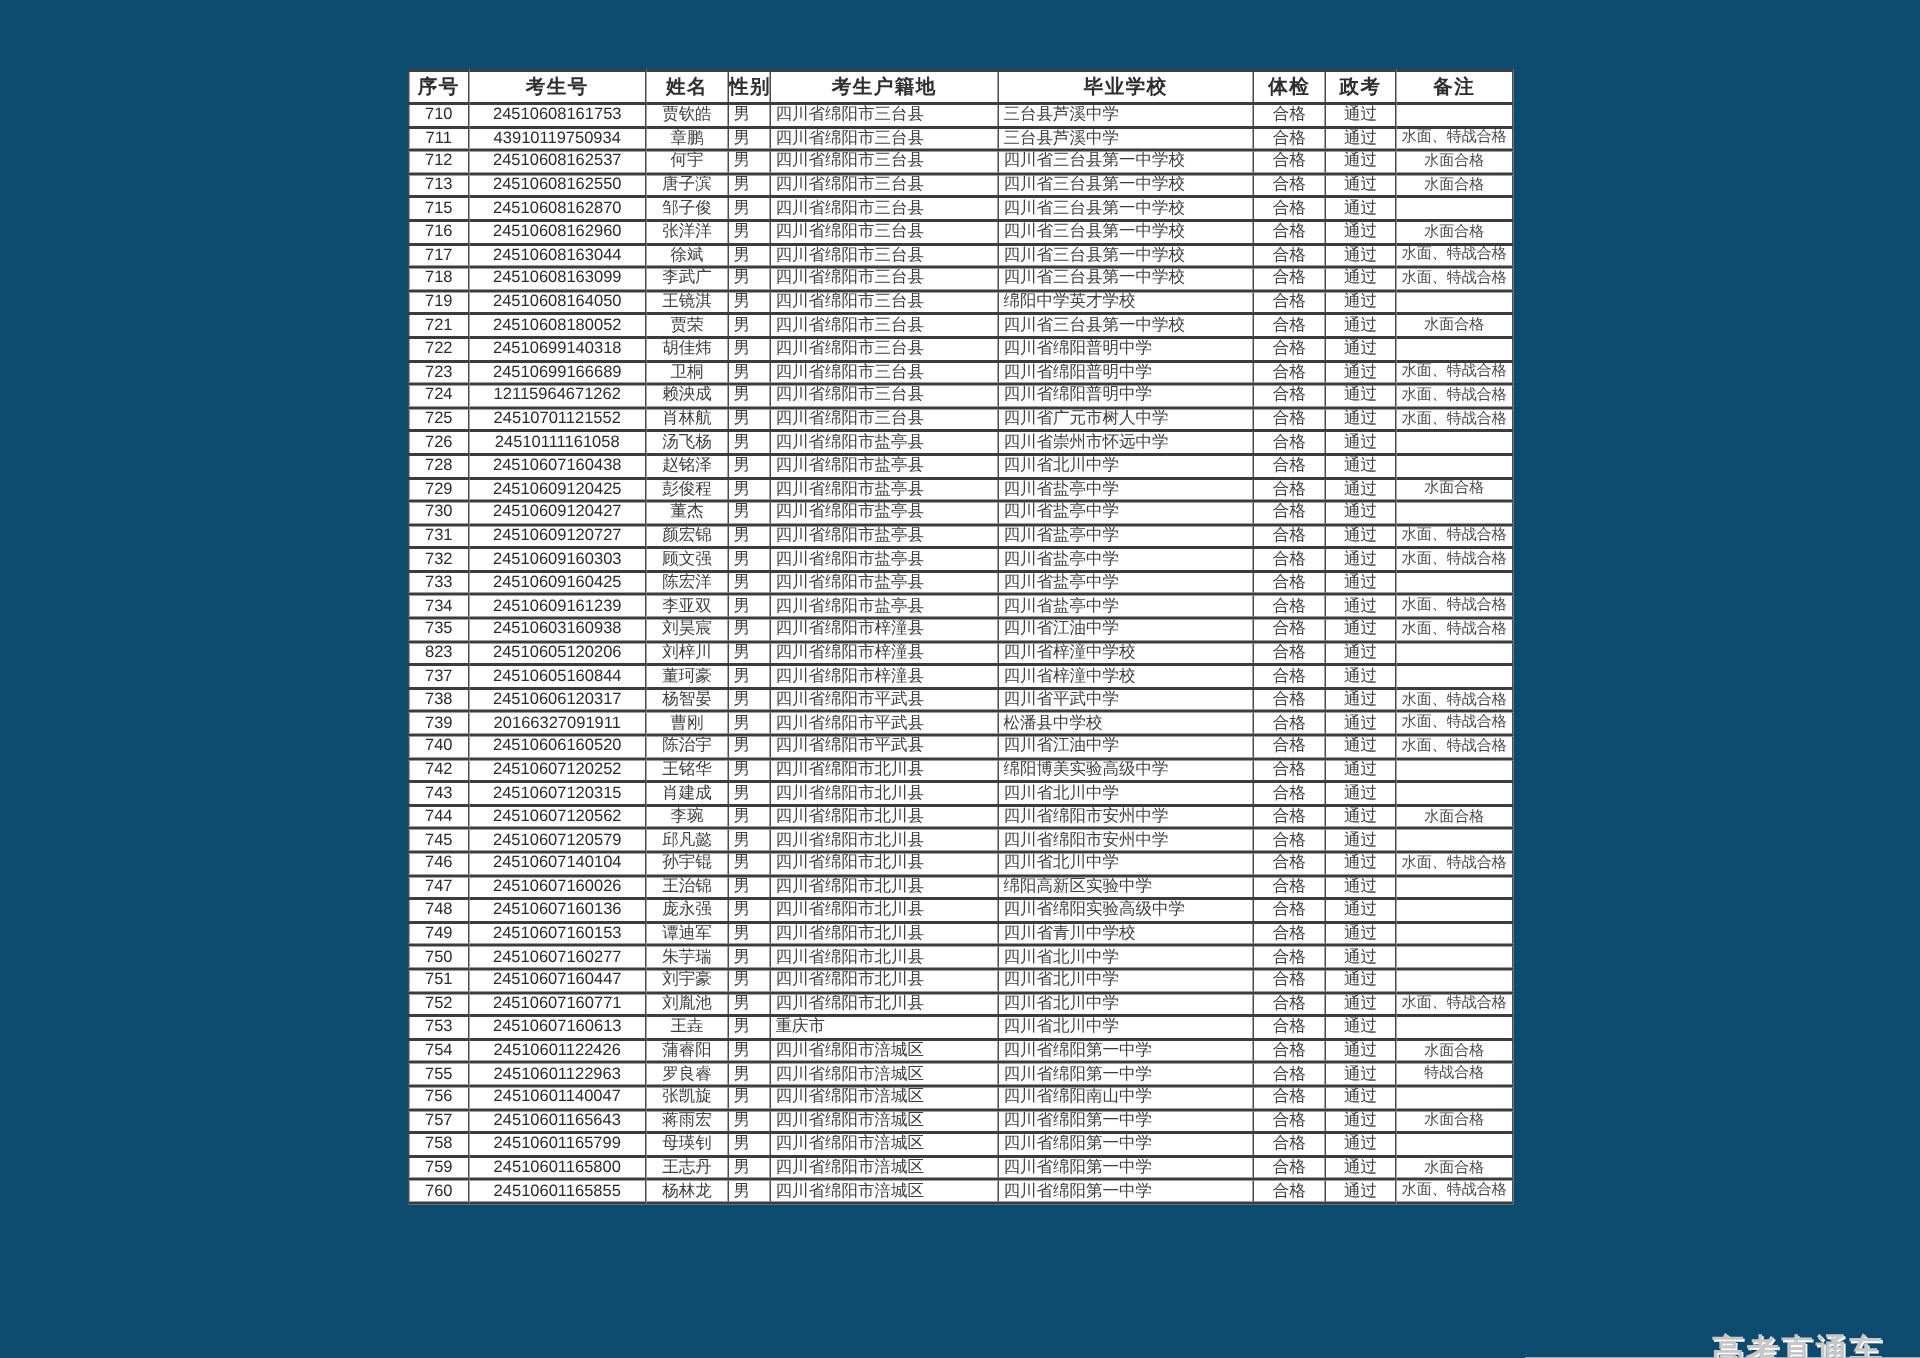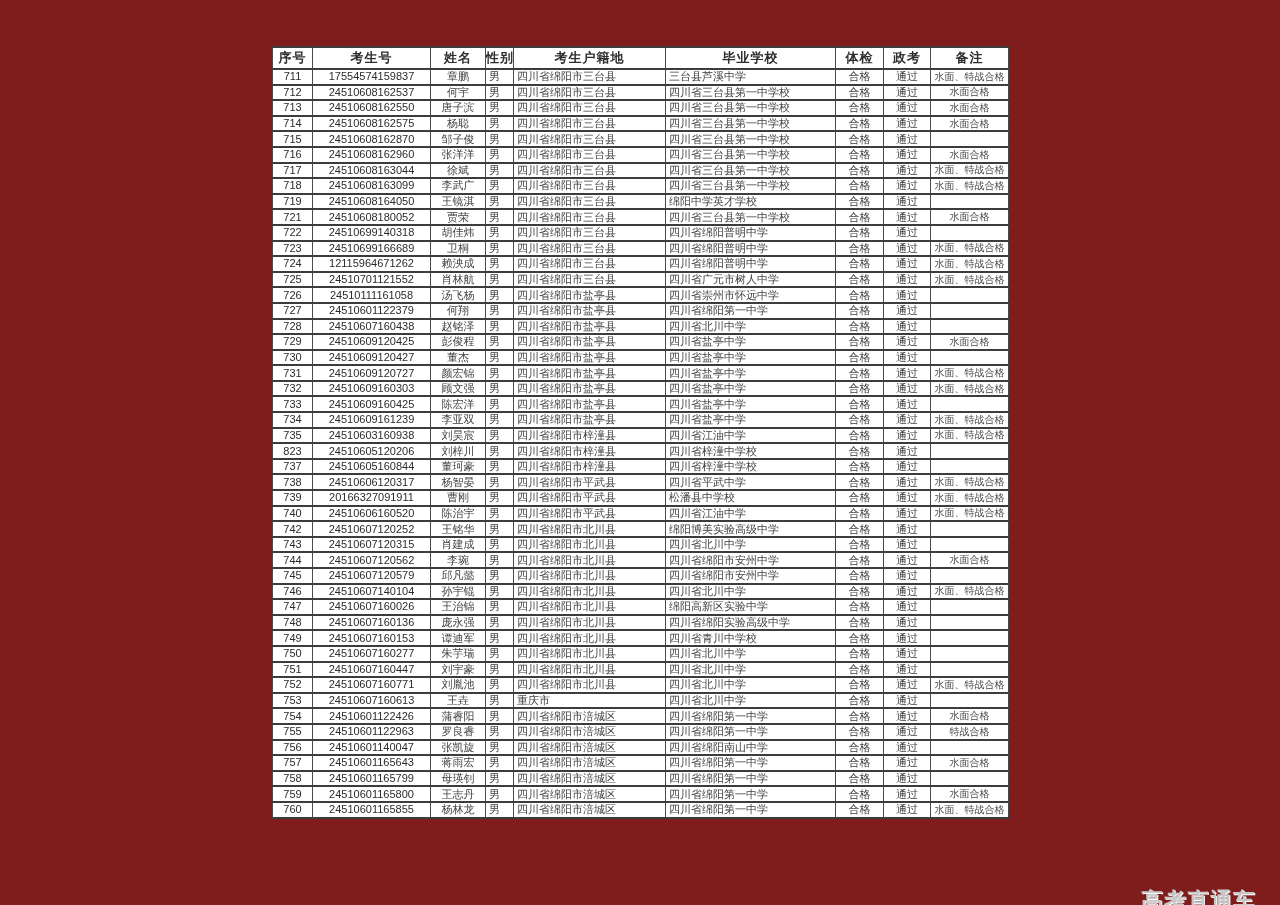--- a/index.html
+++ b/index.html
@@ -10,21 +10,21 @@
     height: 905px;
     position: relative;
     font-family: "Liberation Serif", "DejaVu Serif", serif;
     overflow: hidden;
   }
   .page {
     position: absolute;
     top: 0; left: 0;
     width: 1280px;
     height: 905px;
-    background: #7f1d1d;
+    background: #0c4a6e;
   }
   .table-wrap {
     position: absolute;
     left: 272px;
     top: 46px;
     width: 737px;
   }
   table.roster {
     border-collapse: collapse;
     table-layout: fixed;
@@ -113,22 +113,33 @@
           <th>性别</th>
           <th>考生户籍地</th>
           <th>毕业学校</th>
           <th>体检</th>
           <th>政考</th>
           <th>备注</th>
         </tr>
       </thead>
       <tbody id="roster-body">
           <tr>
+            <td>710</td>
+            <td>24510608161753</td>
+            <td>贾钦皓</td>
+            <td>男</td>
+            <td>四川省绵阳市三台县</td>
+            <td>三台县芦溪中学</td>
+            <td>合格</td>
+            <td>通过</td>
+            <td></td>
+          </tr>
+          <tr>
             <td>711</td>
-            <td>17554574159837</td>
+            <td>43910119750934</td>
             <td>章鹏</td>
             <td>男</td>
             <td>四川省绵阳市三台县</td>
             <td>三台县芦溪中学</td>
             <td>合格</td>
             <td>通过</td>
             <td>水面、特战合格</td>
           </tr>
           <tr>
             <td>712</td>
@@ -146,31 +157,20 @@
             <td>24510608162550</td>
             <td>唐子滨</td>
             <td>男</td>
             <td>四川省绵阳市三台县</td>
             <td>四川省三台县第一中学校</td>
             <td>合格</td>
             <td>通过</td>
             <td>水面合格</td>
           </tr>
           <tr>
-            <td>714</td>
-            <td>24510608162575</td>
-            <td>杨聪</td>
-            <td>男</td>
-            <td>四川省绵阳市三台县</td>
-            <td>四川省三台县第一中学校</td>
-            <td>合格</td>
-            <td>通过</td>
-            <td>水面合格</td>
-          </tr>
-          <tr>
             <td>715</td>
             <td>24510608162870</td>
             <td>邹子俊</td>
             <td>男</td>
             <td>四川省绵阳市三台县</td>
             <td>四川省三台县第一中学校</td>
             <td>合格</td>
             <td>通过</td>
             <td></td>
           </tr>
@@ -273,31 +273,20 @@
             <td>通过</td>
             <td>水面、特战合格</td>
           </tr>
           <tr>
             <td>726</td>
             <td>24510111161058</td>
             <td>汤飞杨</td>
             <td>男</td>
             <td>四川省绵阳市盐亭县</td>
             <td>四川省崇州市怀远中学</td>
-            <td>合格</td>
-            <td>通过</td>
-            <td></td>
-          </tr>
-          <tr>
-            <td>727</td>
-            <td>24510601122379</td>
-            <td>何翔</td>
-            <td>男</td>
-            <td>四川省绵阳市盐亭县</td>
-            <td>四川省绵阳第一中学</td>
             <td>合格</td>
             <td>通过</td>
             <td></td>
           </tr>
           <tr>
             <td>728</td>
             <td>24510607160438</td>
             <td>赵铭泽</td>
             <td>男</td>
             <td>四川省绵阳市盐亭县</td>

